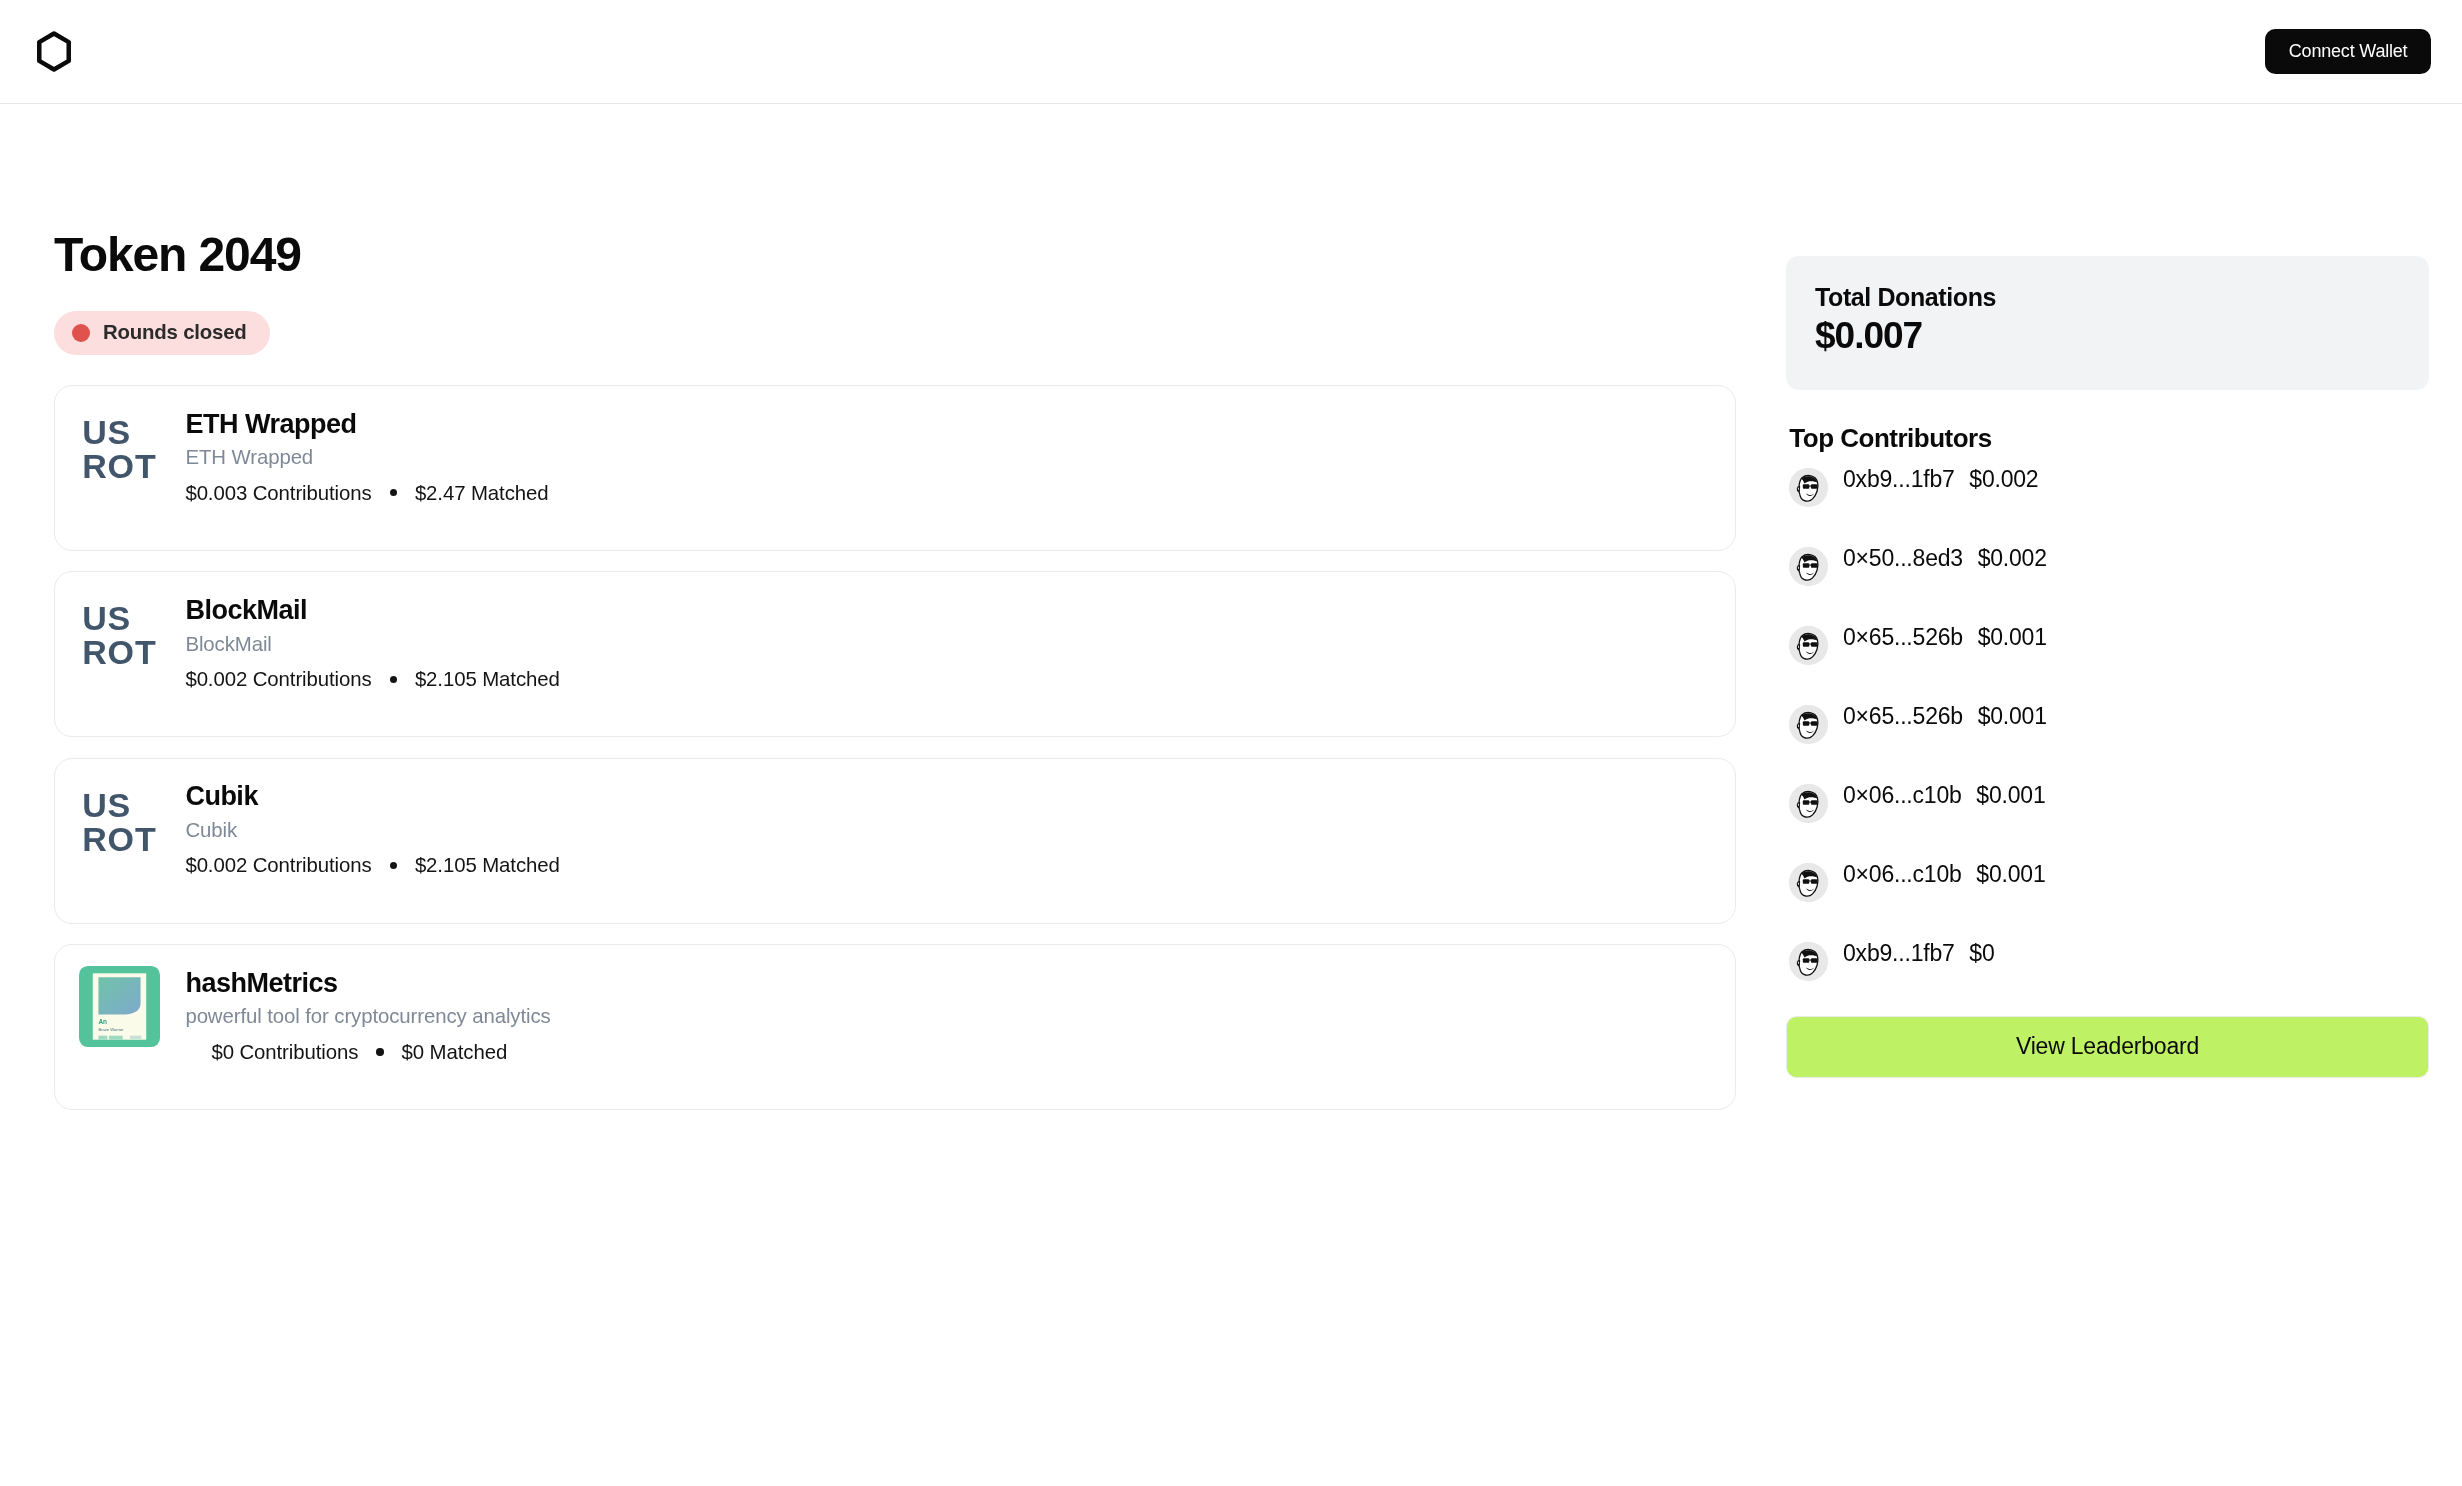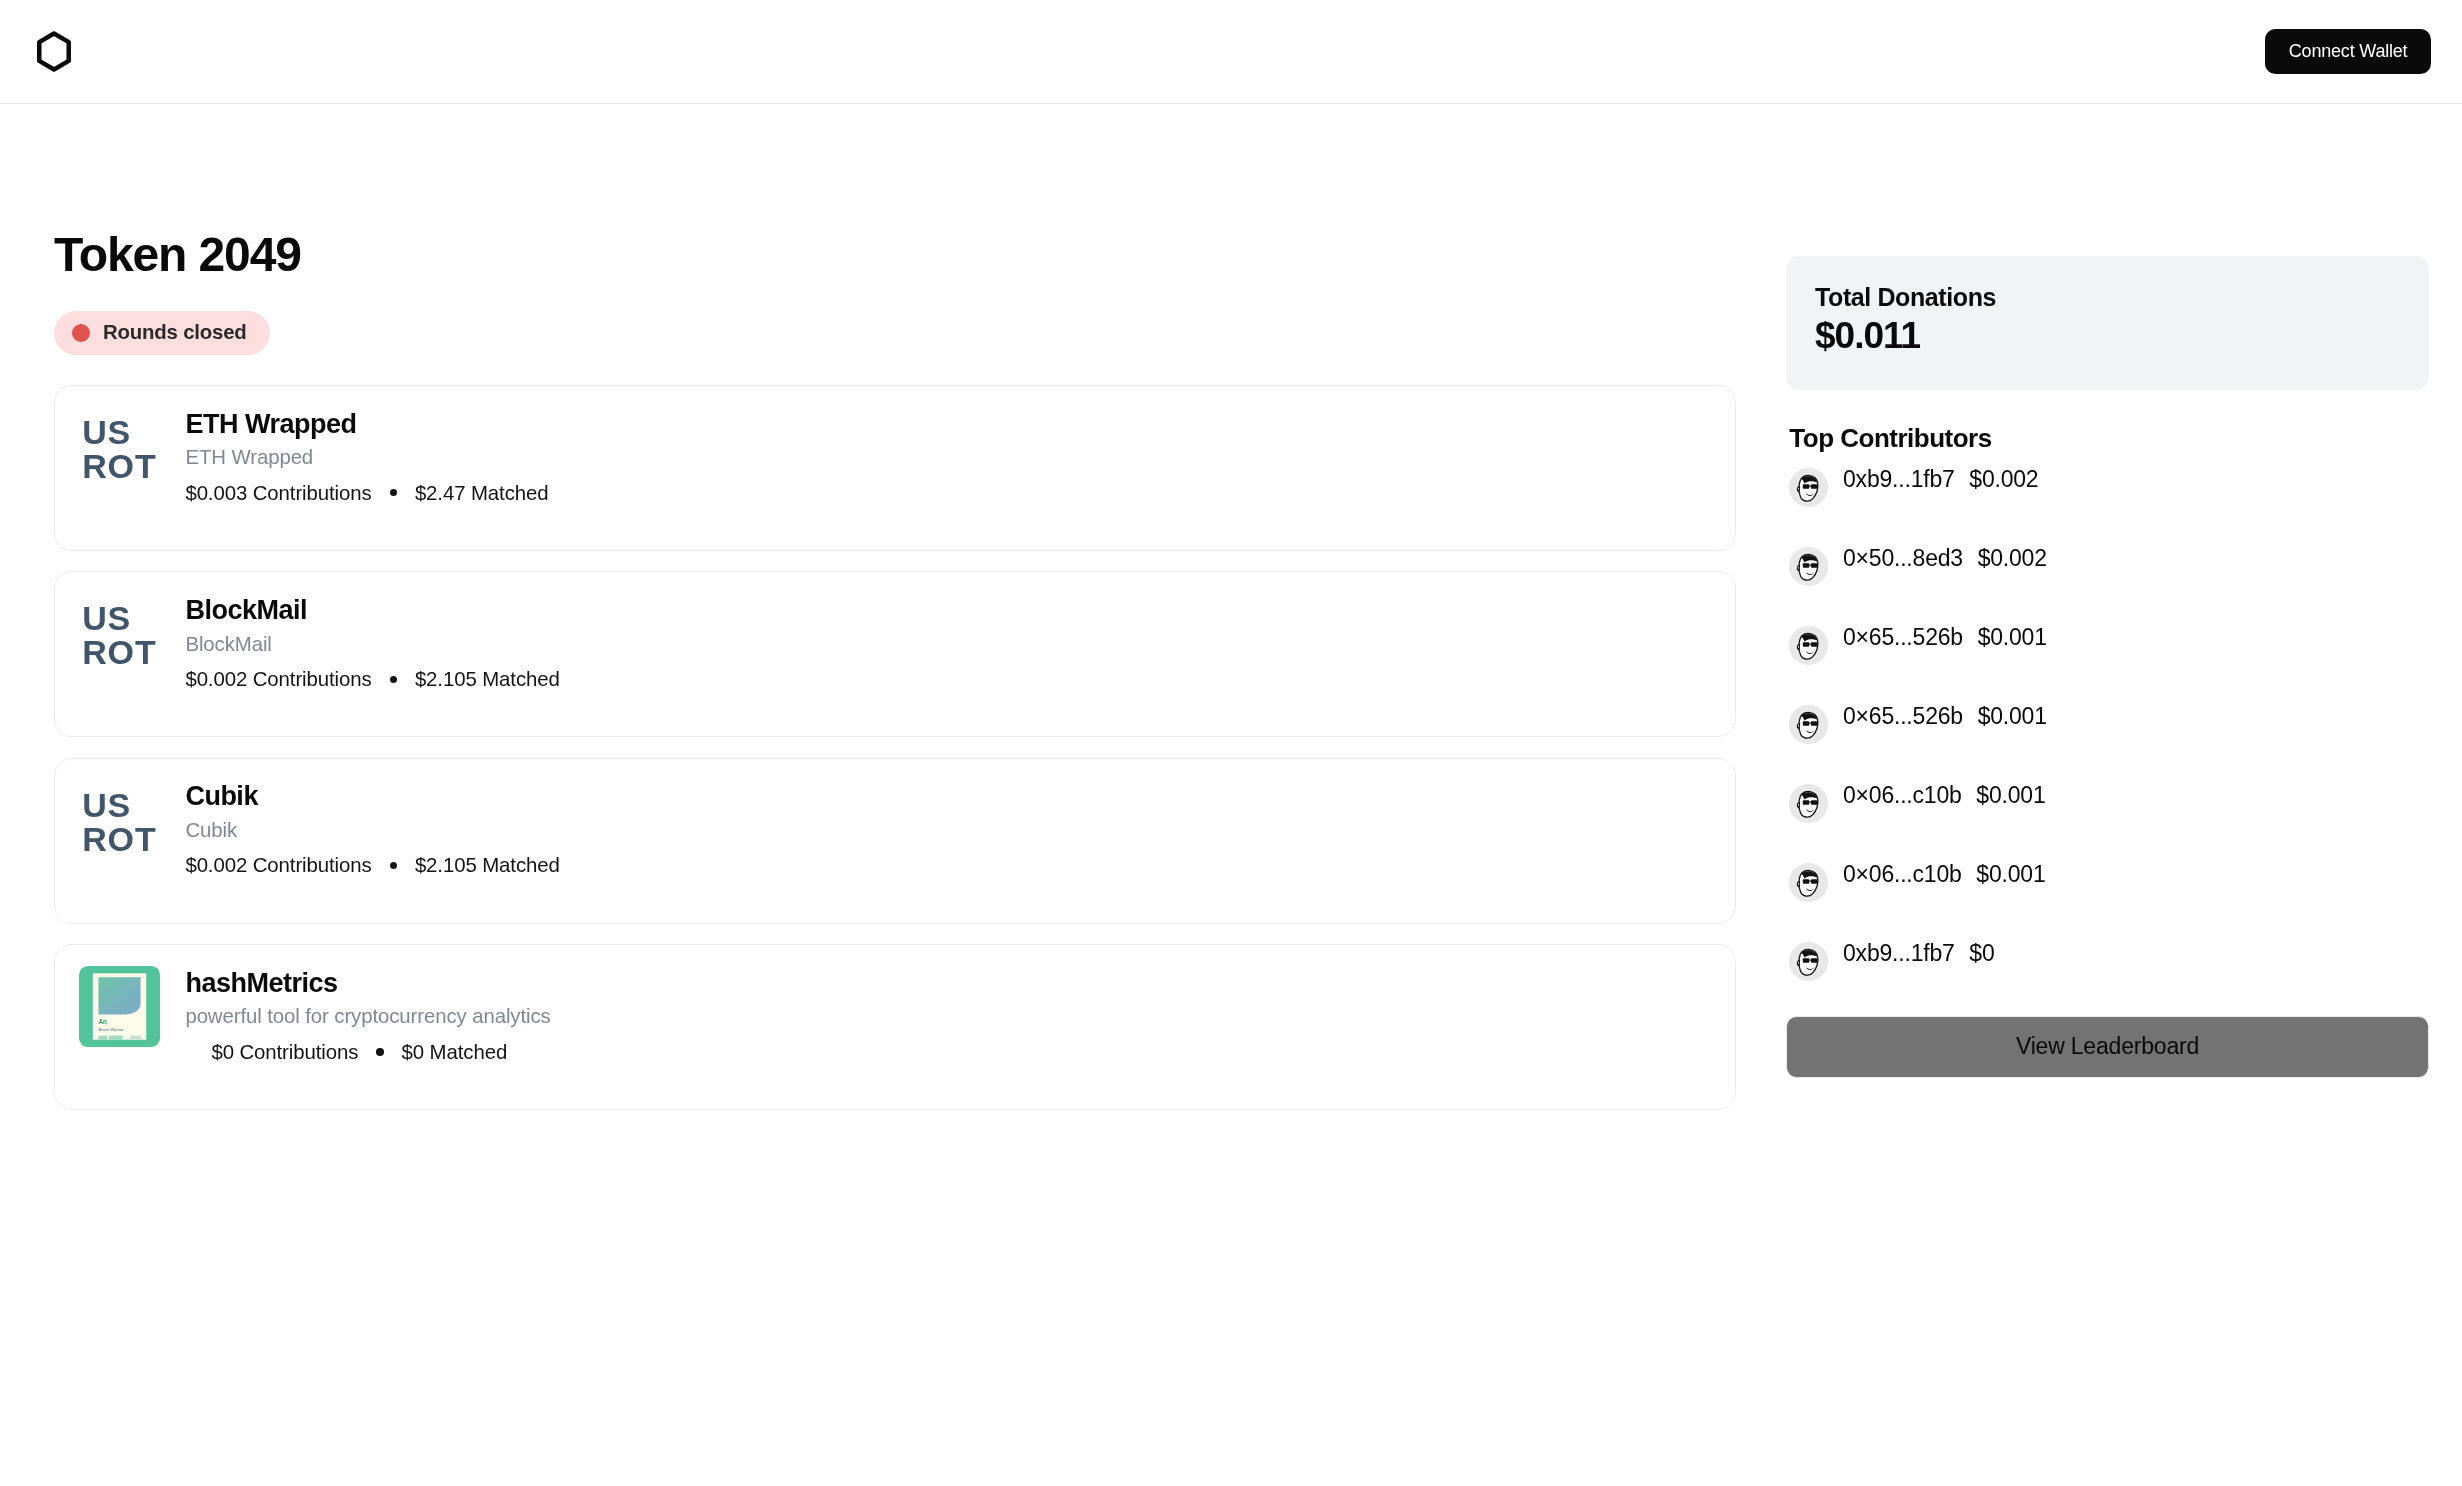--- a/index.html
+++ b/index.html
@@ -200,21 +200,21 @@
   }
   .contrib-amt {
     font-size: 23px;
     letter-spacing: -0.2px;
     color: #0a0a0a;
     line-height: 1;
   }
   .leaderboard-btn {
     display: block;
     width: 100%;
-    background: #737373;
+    background: #bef264;
     border: 1.6px solid #ebebec;
     border-radius: 10.6px;
     font-family: "Liberation Sans", sans-serif;
     font-size: 23px;
     color: #0a0a0a;
     letter-spacing: -0.2px;
     padding: 15.5px 0 17px;
     margin-top: -4.9px;
     cursor: pointer;
   }
@@ -323,21 +323,21 @@
       </div>
 
     </div>
   </div>
 
   <div class="right-col">
 
     <div class="stats-panel">
       <div class="stat-block">
         <div class="stat-label">Total Donations</div>
-        <div class="stat-value">$0.011</div>
+        <div class="stat-value">$0.007</div>
       </div>
     </div>
 
     <div class="contrib-heading">Top Contributors</div>
 
     <div class="contrib-list">
 
       <div class="contrib-row">
         <svg class="avatar" viewBox="0 0 48 48">
           <circle cx="24" cy="24" r="24" fill="#e8e8e8"></circle>

